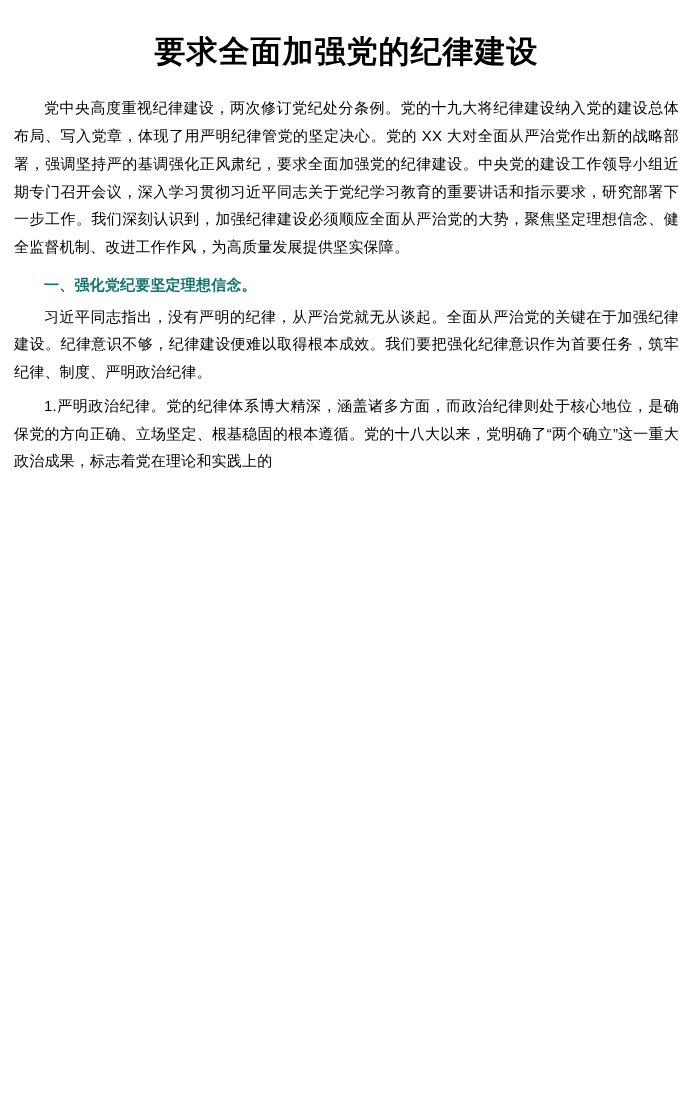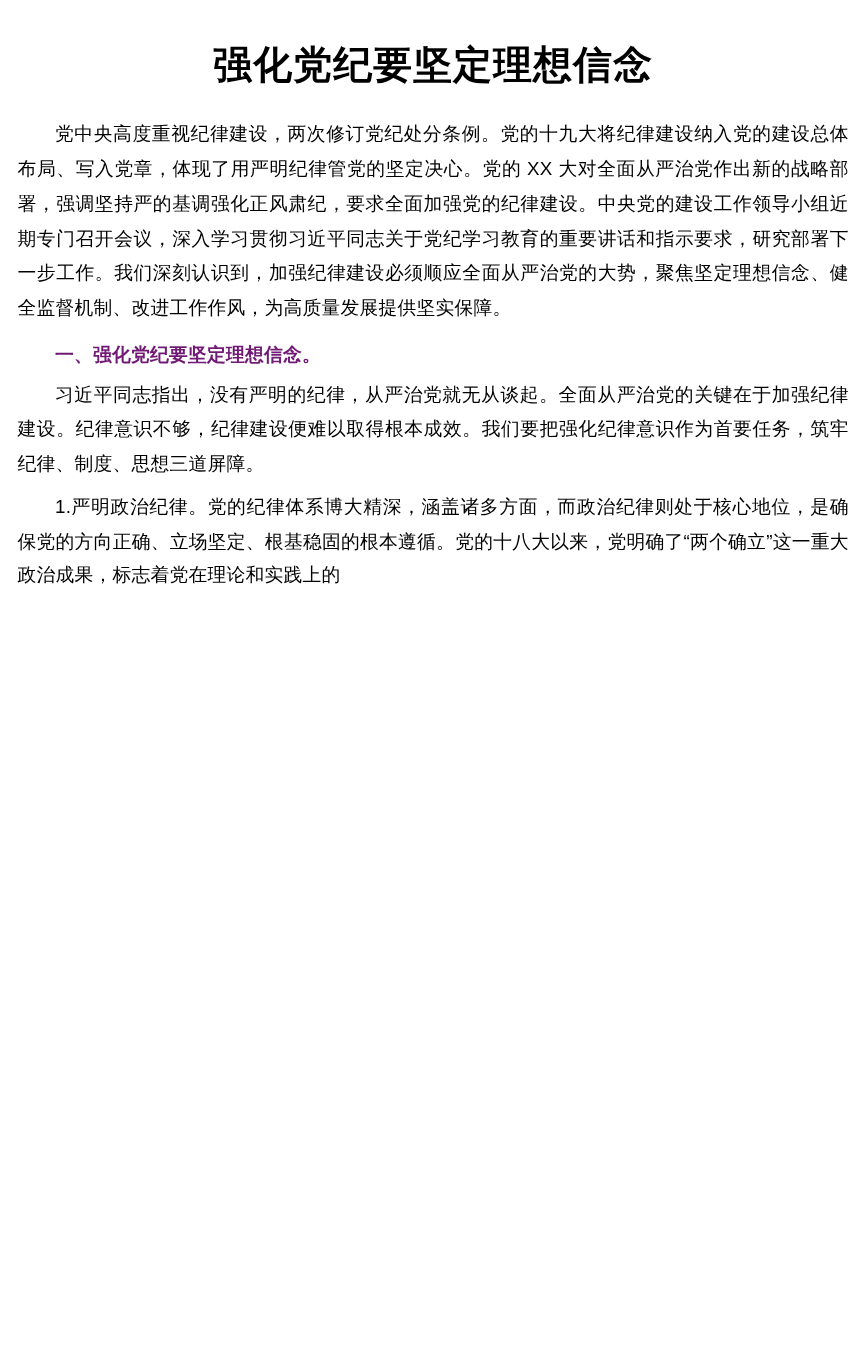--- a/index.html
+++ b/index.html
@@ -33,35 +33,35 @@
     font-size: 15px;
     line-height: 1.85;
     text-align: justify;
     text-justify: inter-ideograph;
     margin: 0 0 6px 0;
     text-indent: 2em;
     color: #000000;
     letter-spacing: 0.2px;
   }
   .para.heading-red {
-    color: #701a75;
+    color: #0f766e;
     font-weight: bold;
     margin-top: 10px;
     margin-bottom: 4px;
   }
   .para .bold-lead {
     font-weight: normal;
   }
 </style>
 </head>
 <body>
 
 <div class="page">
-  <h1 class="doc-title">强化党纪要坚定理想信念</h1>
+  <h1 class="doc-title">要求全面加强党的纪律建设</h1>
 
   <p class="para">党中央高度重视纪律建设，两次修订党纪处分条例。党的十九大将纪律建设纳入党的建设总体布局、写入党章，体现了用严明纪律管党的坚定决心。党的 XX 大对全面从严治党作出新的战略部署，强调坚持严的基调强化正风肃纪，要求全面加强党的纪律建设。中央党的建设工作领导小组近期专门召开会议，深入学习贯彻习近平同志关于党纪学习教育的重要讲话和指示要求，研究部署下一步工作。我们深刻认识到，加强纪律建设必须顺应全面从严治党的大势，聚焦坚定理想信念、健全监督机制、改进工作作风，为高质量发展提供坚实保障。</p>
 
   <p class="para heading-red">一、强化党纪要坚定理想信念。</p>
 
-  <p class="para">习近平同志指出，没有严明的纪律，从严治党就无从谈起。全面从严治党的关键在于加强纪律建设。纪律意识不够，纪律建设便难以取得根本成效。我们要把强化纪律意识作为首要任务，筑牢纪律、制度、思想三道屏障。</p>
+  <p class="para">习近平同志指出，没有严明的纪律，从严治党就无从谈起。全面从严治党的关键在于加强纪律建设。纪律意识不够，纪律建设便难以取得根本成效。我们要把强化纪律意识作为首要任务，筑牢纪律、制度、严明政治纪律。</p>
 
   <p class="para"><span class="bold-lead">1.严明政治纪律。</span><span>党的纪律体系博大精深，涵盖诸多方面，而政治纪律则处于核心地位，是确保党的方向正确、立场坚定、根基稳固的根本遵循。党的十八大以来，党明确了“两个确立”这一重大政治成果，标志着党在理论和实践上的</span></p>
 </div>
 
 </body></html>

